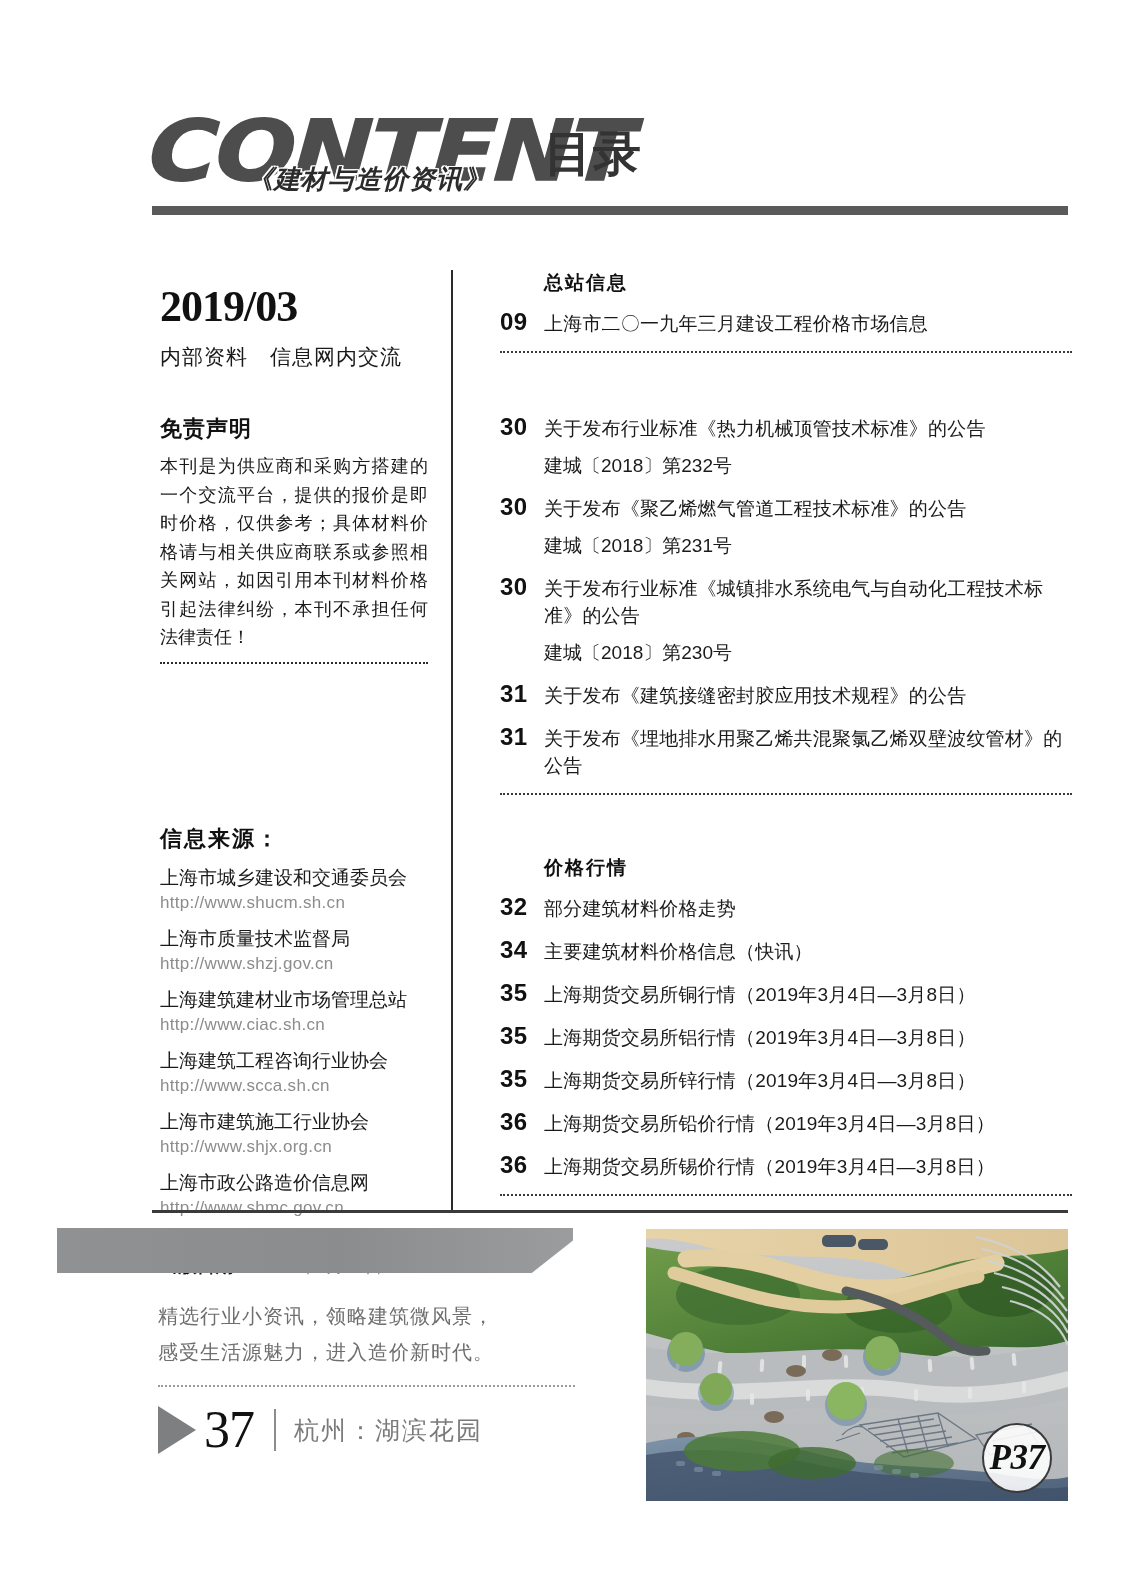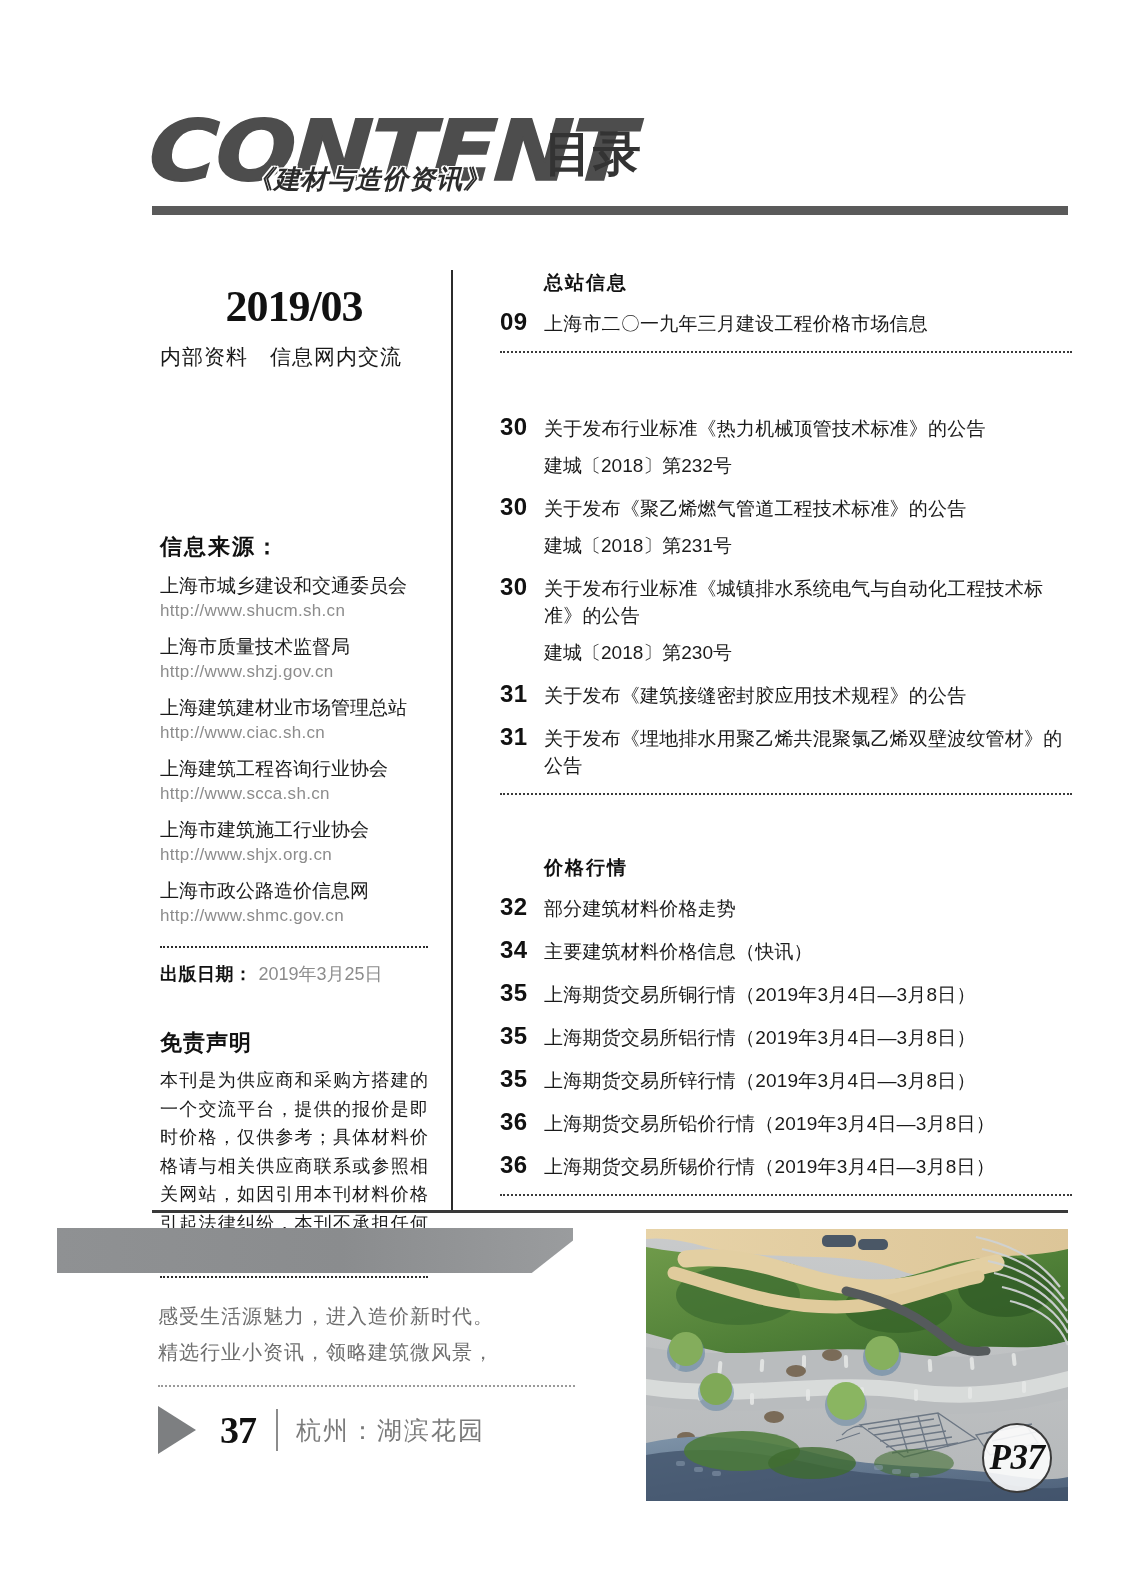--- a/index.html
+++ b/index.html
@@ -93,21 +93,20 @@
     top: 282px;
     width: 268px;
   }
   #issue-number {
     font-family: "Liberation Serif", "DejaVu Serif", serif;
     font-size: 44px;
     font-weight: 700;
     line-height: 50px;
     letter-spacing: -1px;
     color: #111111;
-    text-align: center;
   }
   #issue-tagline {
     margin-top: 10px;
     font-size: 21px;
     line-height: 30px;
     color: #1a1a1a;
     letter-spacing: 1px;
   }
   .block-heading {
     font-size: 22px;
@@ -269,26 +268,25 @@
   }
   #feature-arrow-icon {
     width: 0; height: 0;
     border-top: 24px solid transparent;
     border-bottom: 24px solid transparent;
     border-left: 38px solid #7d7f81;
     margin-right: 8px;
   }
   #feature-page-number {
     font-family: "Liberation Serif", "DejaVu Serif", serif;
-    font-size: 38px;
-    font-weight: 700;
+    font-size: 52px;
+    font-weight: 400;
     color: #111111;
     line-height: 52px;
     letter-spacing: -1px;
-    margin-left: 16px;
   }
   #feature-entry-divider {
     width: 2px;
     height: 42px;
     background: #8c8c8c;
     margin: 0 18px 0 20px;
   }
   #feature-entry-label {
     font-size: 25px;
     color: #7a7a7a;
@@ -337,59 +335,59 @@
 </div>
 <div id="masthead-rule"></div>
 
 <div id="column-divider"></div>
 
 <div id="left-column">
 
   <div id="issue-number">2019/03</div>
   <div id="issue-tagline">内部资料　信息网内交流</div>
 
-  <div id="sources-block">
-    <div class="block-heading" id="sources-heading">信息来源：</div>
-
-    <div class="source-item">
-      <div class="source-name">上海市城乡建设和交通委员会</div>
-      <div class="source-url">http://www.shucm.sh.cn</div>
-    </div>
-    <div class="source-item">
-      <div class="source-name">上海市质量技术监督局</div>
-      <div class="source-url">http://www.shzj.gov.cn</div>
-    </div>
-    <div class="source-item">
-      <div class="source-name">上海建筑建材业市场管理总站</div>
-      <div class="source-url">http://www.ciac.sh.cn</div>
-    </div>
-    <div class="source-item">
-      <div class="source-name">上海建筑工程咨询行业协会</div>
-      <div class="source-url">http://www.scca.sh.cn</div>
-    </div>
-    <div class="source-item">
-      <div class="source-name">上海市建筑施工行业协会</div>
-      <div class="source-url">http://www.shjx.org.cn</div>
-    </div>
-    <div class="source-item">
-      <div class="source-name">上海市政公路造价信息网</div>
-      <div class="source-url">http://www.shmc.gov.cn</div>
-    </div>
-
-    <div id="pubdate-rule"></div>
-    <div id="pubdate-row">
-      <span id="pubdate-label">出版日期：</span><span id="pubdate-value">2019年3月25日</span>
-    </div>
-  </div>
-
   <div id="disclaimer-block">
     <div class="block-heading">免责声明</div>
     <div id="disclaimer-body">本刊是为供应商和采购方搭建的一个交流平台，提供的报价是即时价格，仅供参考；具体材料价格请与相关供应商联系或参照相关网站，如因引用本刊材料价格引起法律纠纷，本刊不承担任何法律责任！</div>
     <div class="dotted-rule"></div>
   </div>
+
+  <div id="sources-block">
+    <div class="block-heading" id="sources-heading">信息来源：</div>
+
+    <div class="source-item">
+      <div class="source-name">上海市城乡建设和交通委员会</div>
+      <div class="source-url">http://www.shucm.sh.cn</div>
+    </div>
+    <div class="source-item">
+      <div class="source-name">上海市质量技术监督局</div>
+      <div class="source-url">http://www.shzj.gov.cn</div>
+    </div>
+    <div class="source-item">
+      <div class="source-name">上海建筑建材业市场管理总站</div>
+      <div class="source-url">http://www.ciac.sh.cn</div>
+    </div>
+    <div class="source-item">
+      <div class="source-name">上海建筑工程咨询行业协会</div>
+      <div class="source-url">http://www.scca.sh.cn</div>
+    </div>
+    <div class="source-item">
+      <div class="source-name">上海市建筑施工行业协会</div>
+      <div class="source-url">http://www.shjx.org.cn</div>
+    </div>
+    <div class="source-item">
+      <div class="source-name">上海市政公路造价信息网</div>
+      <div class="source-url">http://www.shmc.gov.cn</div>
+    </div>
+
+    <div id="pubdate-rule"></div>
+    <div id="pubdate-row">
+      <span id="pubdate-label">出版日期：</span><span id="pubdate-value">2019年3月25日</span>
+    </div>
+  </div>
 </div>
 
 <div id="right-column">
 
   <div class="toc-section">
     <div class="toc-section-title">总站信息</div>
     <div class="toc-entry">
       <span class="toc-page">09</span>
       <span class="toc-title">上海市二〇一九年三月建设工程价格市场信息</span>
     </div>
@@ -468,22 +466,22 @@
     <div class="section-dotted-rule"></div>
   </div>
 </div>
 
 <div id="bottom-rule"></div>
 
 <div id="feature-banner"></div>
 <div id="feature-banner-label">微观天下</div>
 
 <div id="feature-desc">
+  <div>精选行业小资讯，领略建筑微风景，</div>
   <div>感受生活源魅力，进入造价新时代。</div>
-  <div>精选行业小资讯，领略建筑微风景，</div>
 </div>
 <div id="feature-desc-rule"></div>
 
 <div id="feature-entry">
   <div id="feature-arrow-icon"></div>
   <div id="feature-page-number">37</div>
   <div id="feature-entry-divider"></div>
   <div id="feature-entry-label">杭州：湖滨花园</div>
 </div>
 

